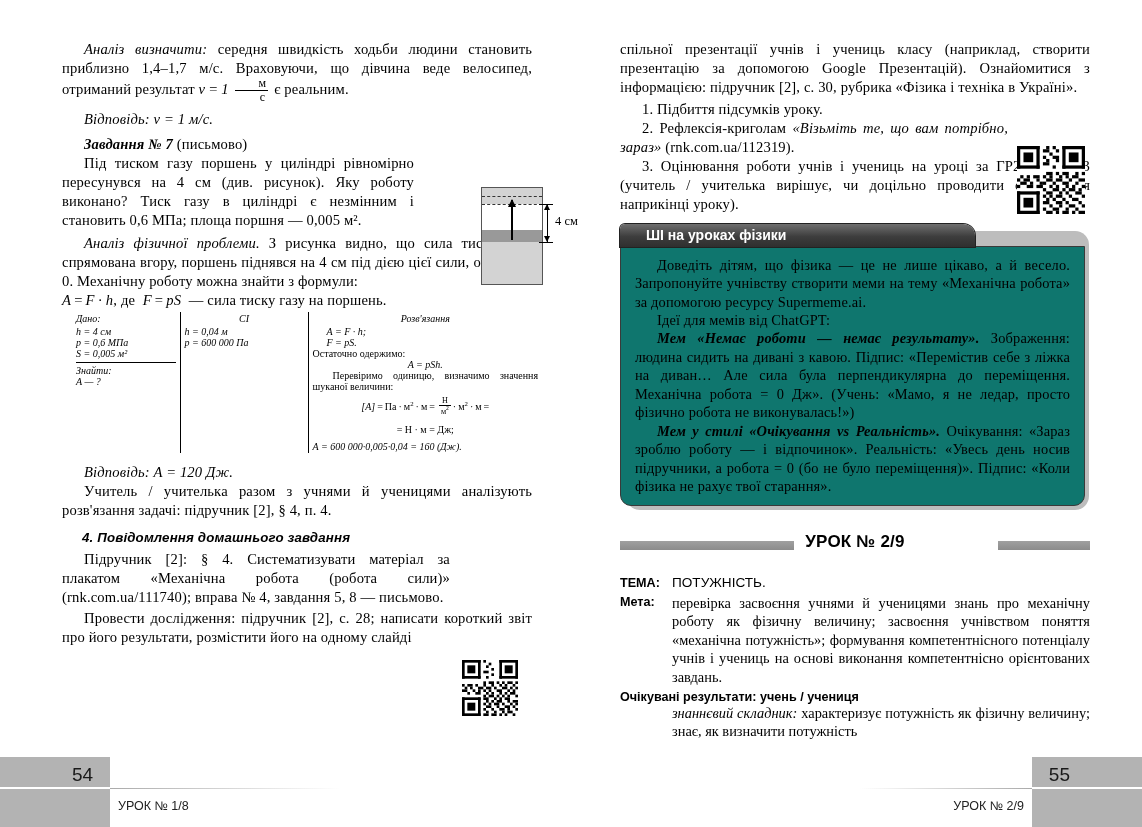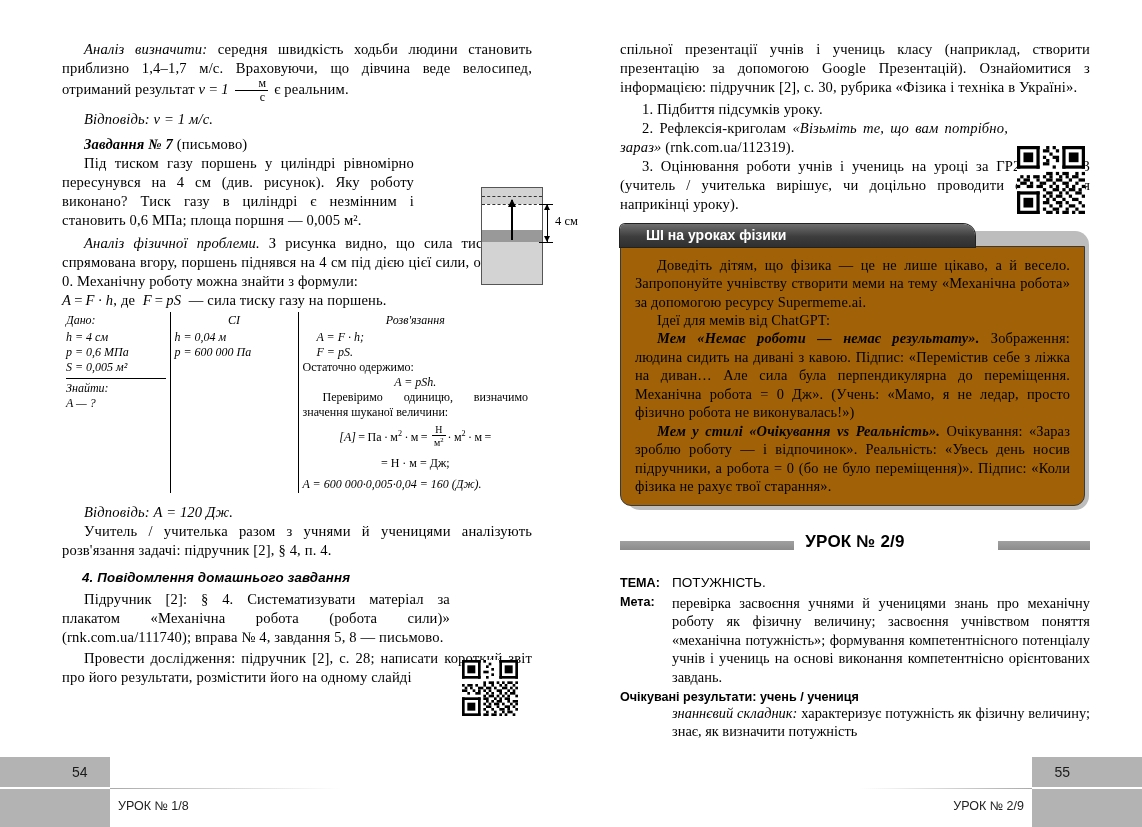--- a/index.html
+++ b/index.html
@@ -67,21 +67,21 @@
   }
   .dim::before{ content:""; position:absolute; left:-3px; top:0;
     border-left:3.5px solid transparent; border-right:3.5px solid transparent; border-bottom:6px solid #000;}
   .dim::after{ content:""; position:absolute; left:-3px; bottom:0;
     border-left:3.5px solid transparent; border-right:3.5px solid transparent; border-top:6px solid #000;}
   .dim-tick-t{position:absolute; left:58px; top:17px; width:14px; border-top:1px solid #000;}
   .dim-tick-b{position:absolute; left:58px; top:55px; width:14px; border-top:1px solid #000;}
   .dim-label{ position:absolute; left:74px; top:27px; font-size:12.5px; white-space:nowrap;}
 
   
-  .gtable { width: 470px; margin-top: 2px; font-size: 12px; position: relative; }
+  .gtable { width: 470px; margin-top: 2px; font-size: 10px; position: relative; margin-left: 10px; }
   .gtable table { border-collapse: collapse; width: 100%; }
   .gtable td { vertical-align: top; padding: 1px 4px; }
   .c1 { width: 108px; border-right: 1.2px solid #000; }
   .c2 { width: 128px; border-right: 1.2px solid #000; }
   .c3 { width: 234px; }
   .hd { text-align: center; font-style: italic; padding-bottom: 3px; }
   .hd-left { text-align: left; font-style: italic; }
   .rule { border-top: 1.2px solid #000; margin: 3px 0 2px 0; }
   .ctr { text-align: center; }
   .ind { margin-left: 14px; }
@@ -110,21 +110,21 @@
     width: 355px; height: 23px;
     background: linear-gradient(180deg,#6f6f6f 0%,#3d3d3d 55%,#2f2f2f 100%);
     border-radius: 5px 12px 0 0;
     color: #fff; font-family: "Liberation Sans", sans-serif; font-weight: bold;
     font-size: 14px; line-height: 23px; padding-left: 26px;
     box-shadow: 0 0 0 1px #222;
   }
   .ai-body {
     position: relative; z-index: 2; margin-top: -1px;
     border: 1.6px solid #3a3a3a; border-radius: 0 0 11px 11px;
-    background: #a16207; padding: 9px 14px 10px 14px;
+    background: #0f766e; padding: 9px 14px 10px 14px;
   }
   .ai-body p { font-size: 14.4px; line-height: 1.28; }
   .ai-shadow {
     position:absolute; left:6px; top:7px; right:-4px; bottom:-4px;
     background:#bdbdbd; border-radius: 8px 14px 14px 14px; z-index:1;
   }
 
   
   .lesson-head { position: relative; margin-top: 26px; height: 26px; }
   .lesson-bar {
@@ -154,21 +154,21 @@
   }
   .res-body { margin-left: 52px; text-align: justify; line-height: 1.28; font-size: 14.4px; }
 
   
   .fold { position: absolute; bottom: 0; height: 72px; }
   .fold-left { left: 0; width: 340px; }
   .fold-right { right: 0; width: 292px; }
   .pg-band { position: absolute; height: 30px; background: #b3b3b3; }
   .pg-band2 { position: absolute; height: 38px; background: #b3b3b3; }
   .pgnum {
-    position:absolute; font-family:"Liberation Sans", sans-serif; font-size: 14px;
+    position:absolute; font-family:"Liberation Sans", sans-serif; font-size: 19px;
     color:#1a1a1a;
   }
   .hairline { position:absolute; height:1px; background: linear-gradient(90deg,#aaa,#fff); }
   .hairline-r { position:absolute; height:1px; background: linear-gradient(270deg,#aaa,#fff); }
   .run {
     position:absolute; font-family:"Liberation Sans", sans-serif; font-size: 12.5px; color:#222;
   }
 </style>
 </head>
 <body>

